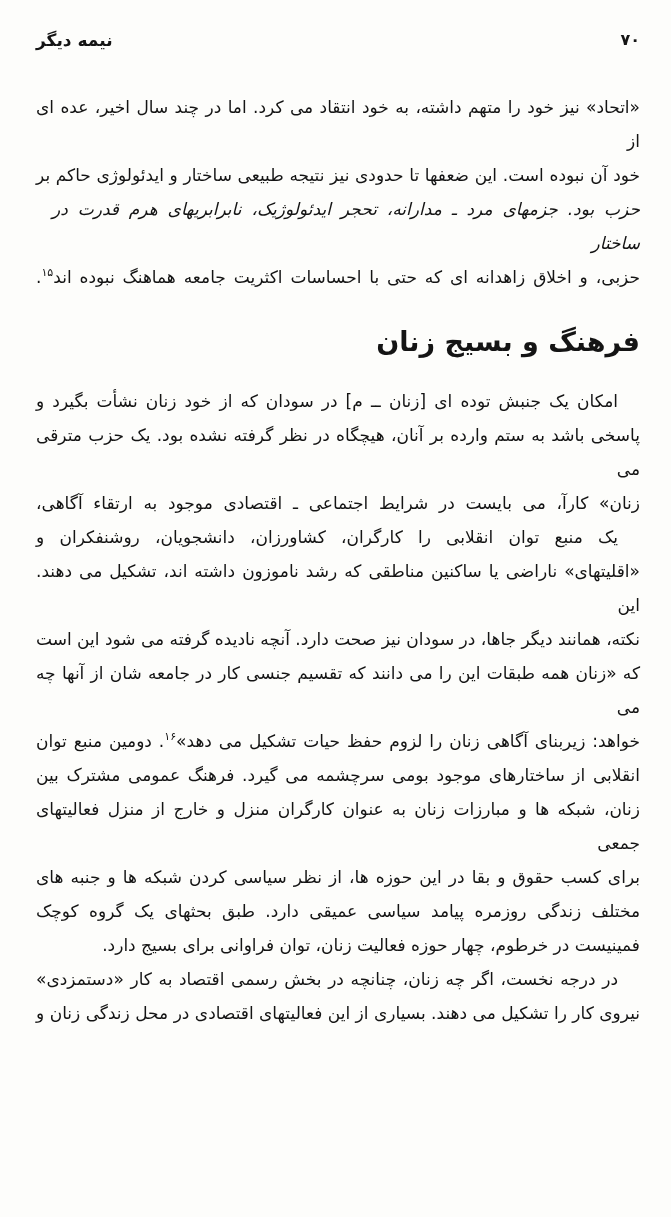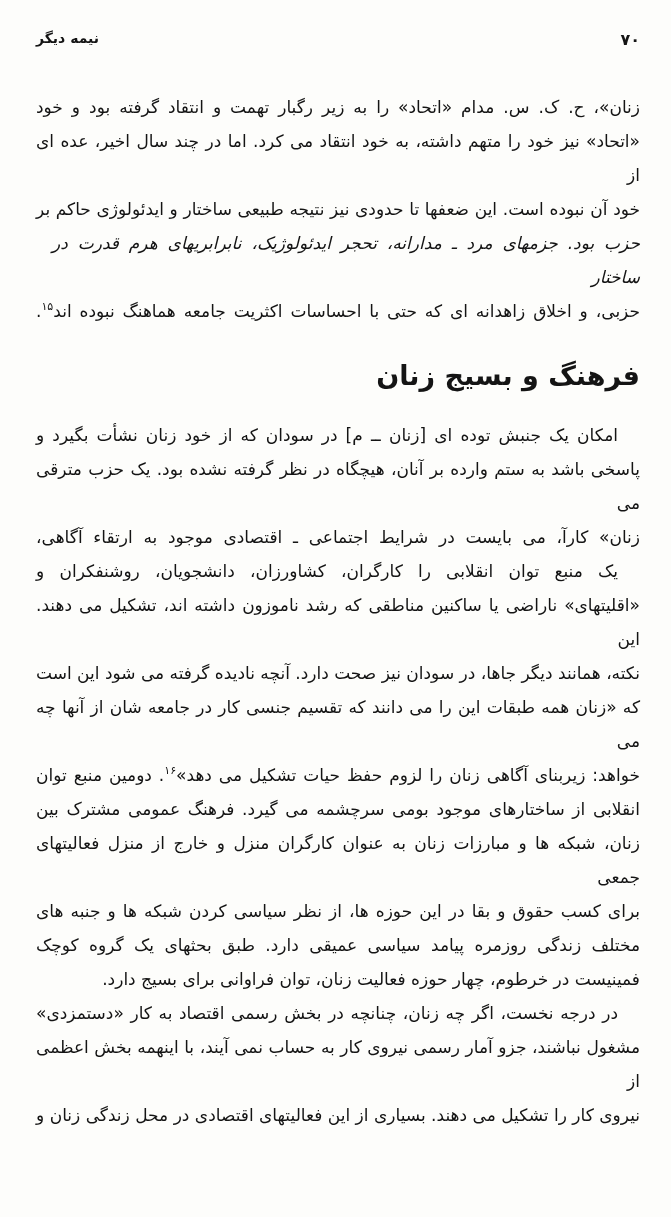--- a/index.html
+++ b/index.html
@@ -18,21 +18,21 @@
   }
   .page-header {
     display: flex;
     justify-content: space-between;
     align-items: flex-start;
     font-size: 16px;
     font-weight: 700;
     height: 30px;
     margin-top: 6px;
   }
-  .journal-title { font-size: 14px; letter-spacing: 0.5px; }
+  .journal-title { font-size: 17px; letter-spacing: 0.5px; }
   .page-number { font-size: 16px; margin-left: 14px; }
   .body-text {
     margin-top: 30px;
     font-size: 17px;
     line-height: 34px;
     text-align: justify;
   }
   .line { text-align: justify; }
   .line.j { text-align-last: justify; -moz-text-align-last: justify; }
   .line.indent { padding-right: 22px; }
@@ -59,21 +59,20 @@
 
 <div class="page">
   <div class="page-header">
     <span class="page-number">۷۰</span>
     <span class="journal-title">نيمه ديگر</span>
   </div>
 
   <div class="body-text">
     <div id="intro-paragraphs">
         <div class="paragraph">
-          <div class="line j"><span>زنان»، ح. ک. س. مدام «اتحاد» را به زیر رگبار تهمت و انتقاد گرفته بود و خود</span></div>
           <div class="line j"><span>«اتحاد» نیز خود را متهم داشته، به خود انتقاد می کرد. اما در چند سال اخیر، عده ای از</span></div>
           <div class="line j"><span>خود آن نبوده است. این ضعفها تا حدودی نیز نتیجه طبیعی ساختار و ایدئولوژی حاکم بر</span></div>
           <div class="line j it"><span>حزب بود. جزمهای مرد ـ مدارانه، تحجر ایدئولوژیک، نابرابریهای هرم قدرت در ساختار</span></div>
           <div class="line j"><span>حزبی، و اخلاق زاهدانه ای که حتی با احساسات اکثریت جامعه هماهنگ نبوده اند</span><sup>۱۵</sup><span>.</span></div>
         </div>
       </div>
 
     <h1 class="section-heading">فرهنگ و بسیج زنان</h1>
 
     <div id="section-paragraphs">
@@ -89,18 +88,17 @@
           <div class="line j"><span>که «زنان همه طبقات این را می دانند که تقسیم جنسی کار در جامعه شان از آنها چه می</span></div>
           <div class="line j"><span>خواهد: زیربنای آگاهی زنان را لزوم حفظ حیات تشکیل می دهد»</span><sup>۱۶</sup><span>. دومین منبع توان</span></div>
           <div class="line j"><span>انقلابی از ساختارهای موجود بومی سرچشمه می گیرد. فرهنگ عمومی مشترک بین</span></div>
           <div class="line j"><span>زنان، شبکه ها و مبارزات زنان به عنوان کارگران منزل و خارج از منزل فعالیتهای جمعی</span></div>
           <div class="line j"><span>برای کسب حقوق و بقا در این حوزه ها، از نظر سیاسی کردن شبکه ها و جنبه های</span></div>
           <div class="line j"><span>مختلف زندگی روزمره پیامد سیاسی عمیقی دارد. طبق بحثهای یک گروه کوچک</span></div>
           <div class="line"><span>فمینیست در خرطوم، چهار حوزه فعالیت زنان، توان فراوانی برای بسیج دارد.</span></div>
         </div>
         <div class="paragraph">
           <div class="line j indent"><span>در درجه نخست، اگر چه زنان، چنانچه در بخش رسمی اقتصاد به کار «دستمزدی»</span></div>
-          <div class="line j"><span>مشغول نباشند، جزو آمار رسمی نیروی کار به حساب نمی آیند، با اینهمه بخش اعظمی از</span></div>
           <div class="line j"><span>نیروی کار را تشکیل می دهند. بسیاری از این فعالیتهای اقتصادی در محل زندگی زنان و</span></div>
         </div>
       </div>
   </div>
 </div>
 
 </body></html>

